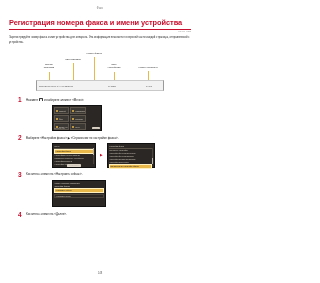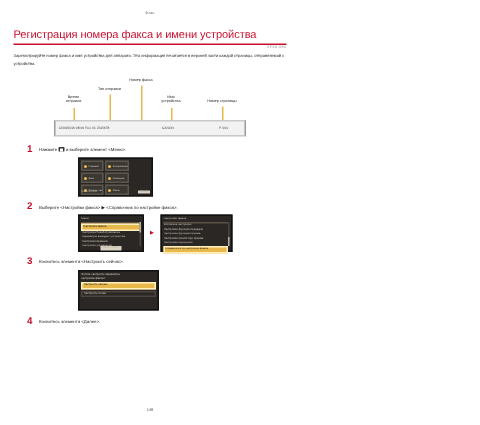--- a/index.html
+++ b/index.html
@@ -20,21 +20,21 @@
     color:#6f6f6f;
     letter-spacing:.1px;
     padding-top:7px;
   }
 
   
   .title-wrap{margin:8px 9px 0 9px;}
   .title{
     color:#c8102e;
     font-size:7.4px;
-    font-weight:normal;
+    font-weight:bold;
     letter-spacing:-.05px;
     white-space:nowrap;
   }
   .title-rule{
     margin-top:1.5px;
     height:.8px;
     background:#c8102e;
   }
   .doccode{
     text-align:right;

